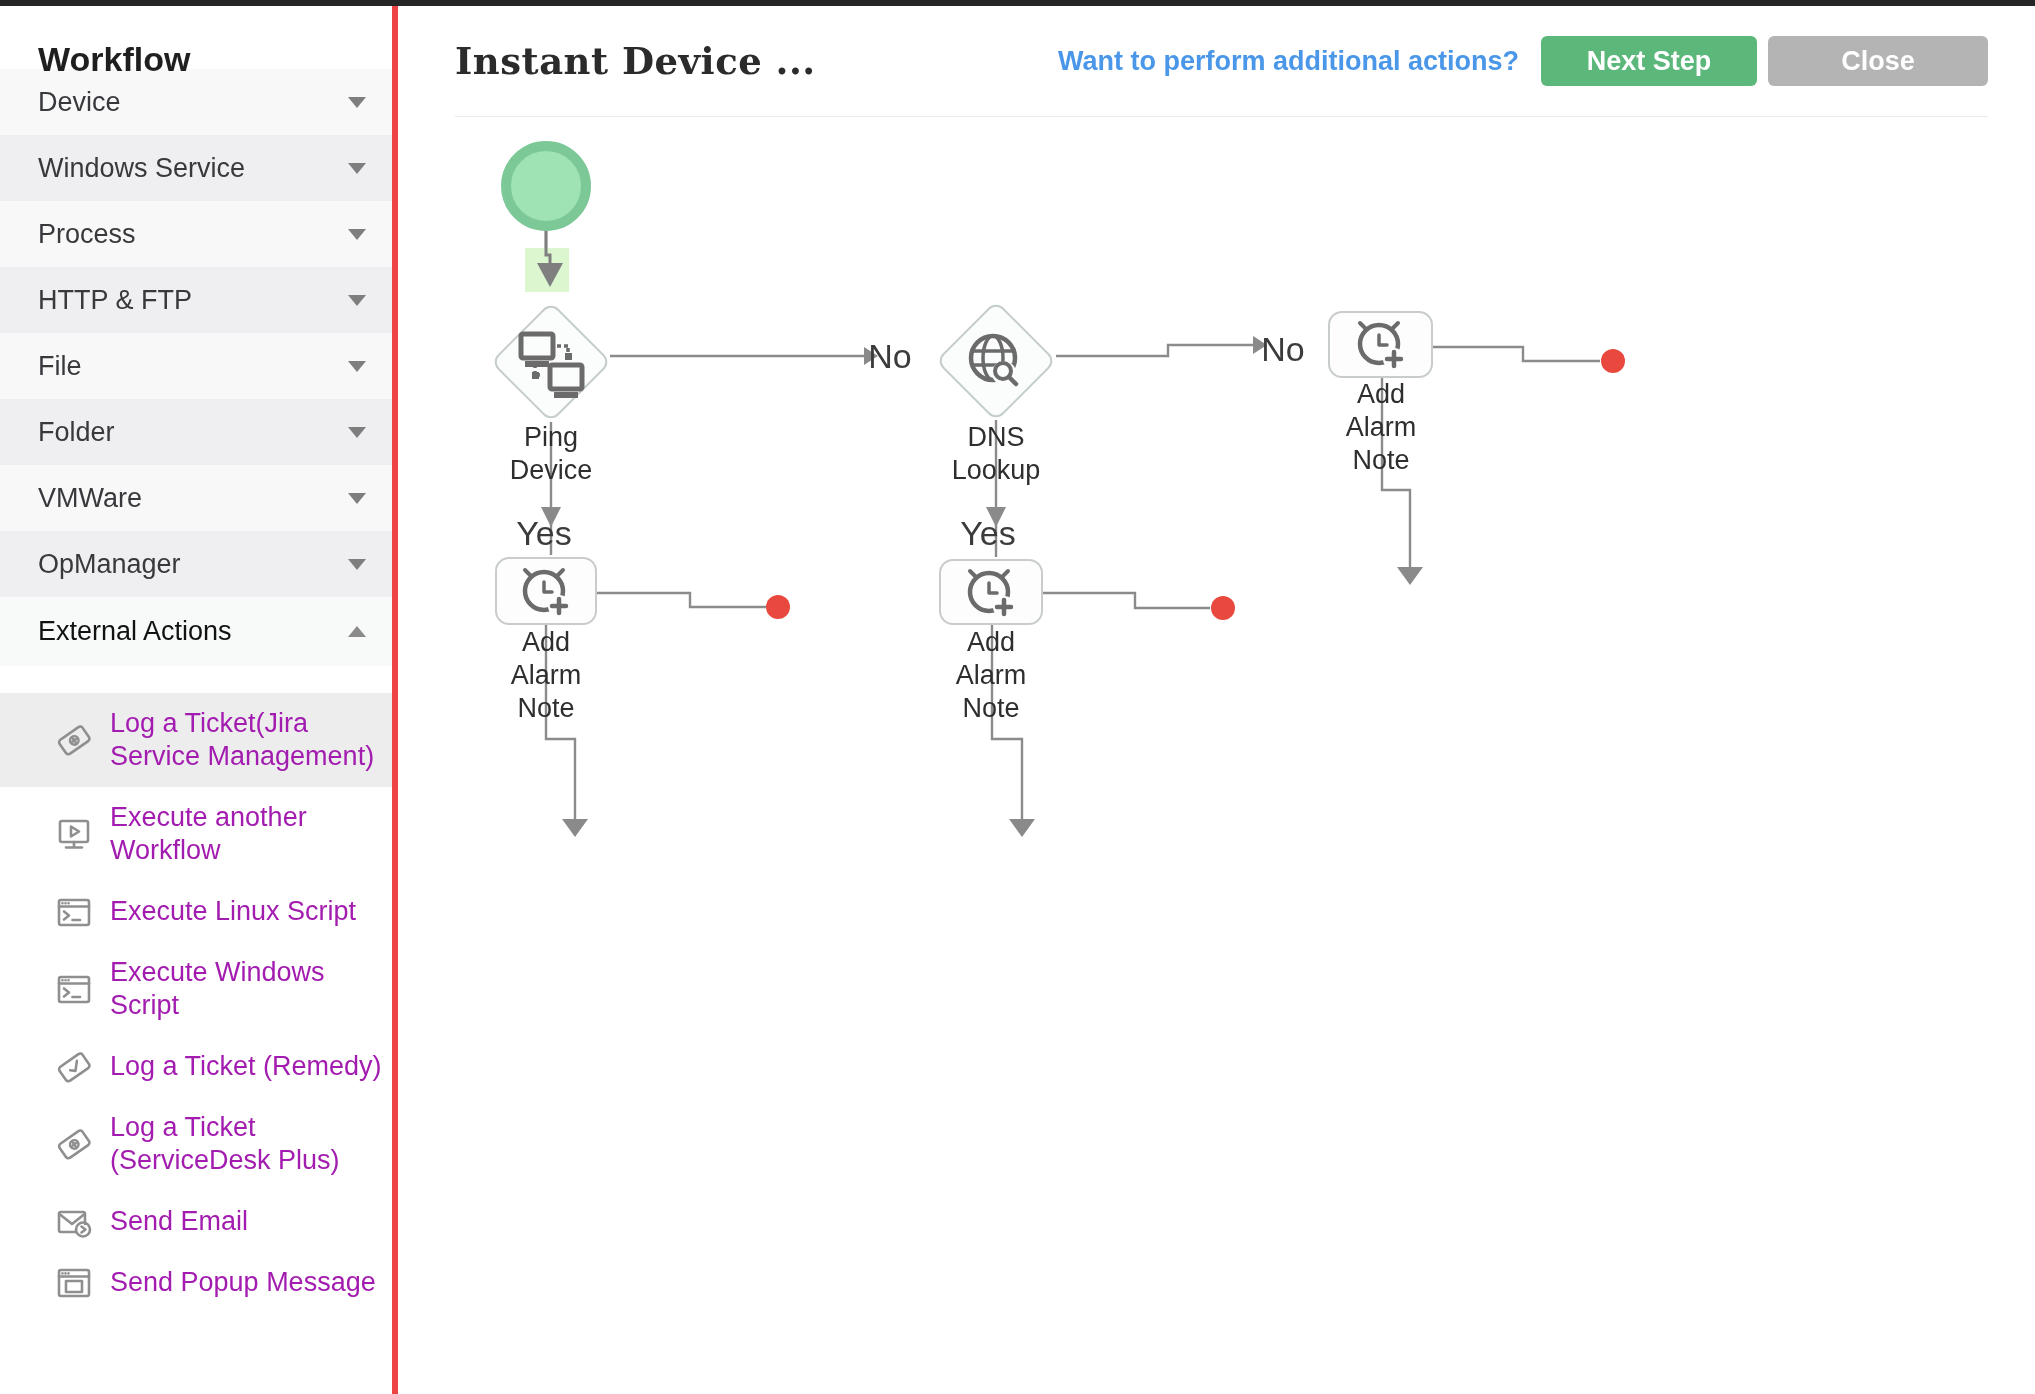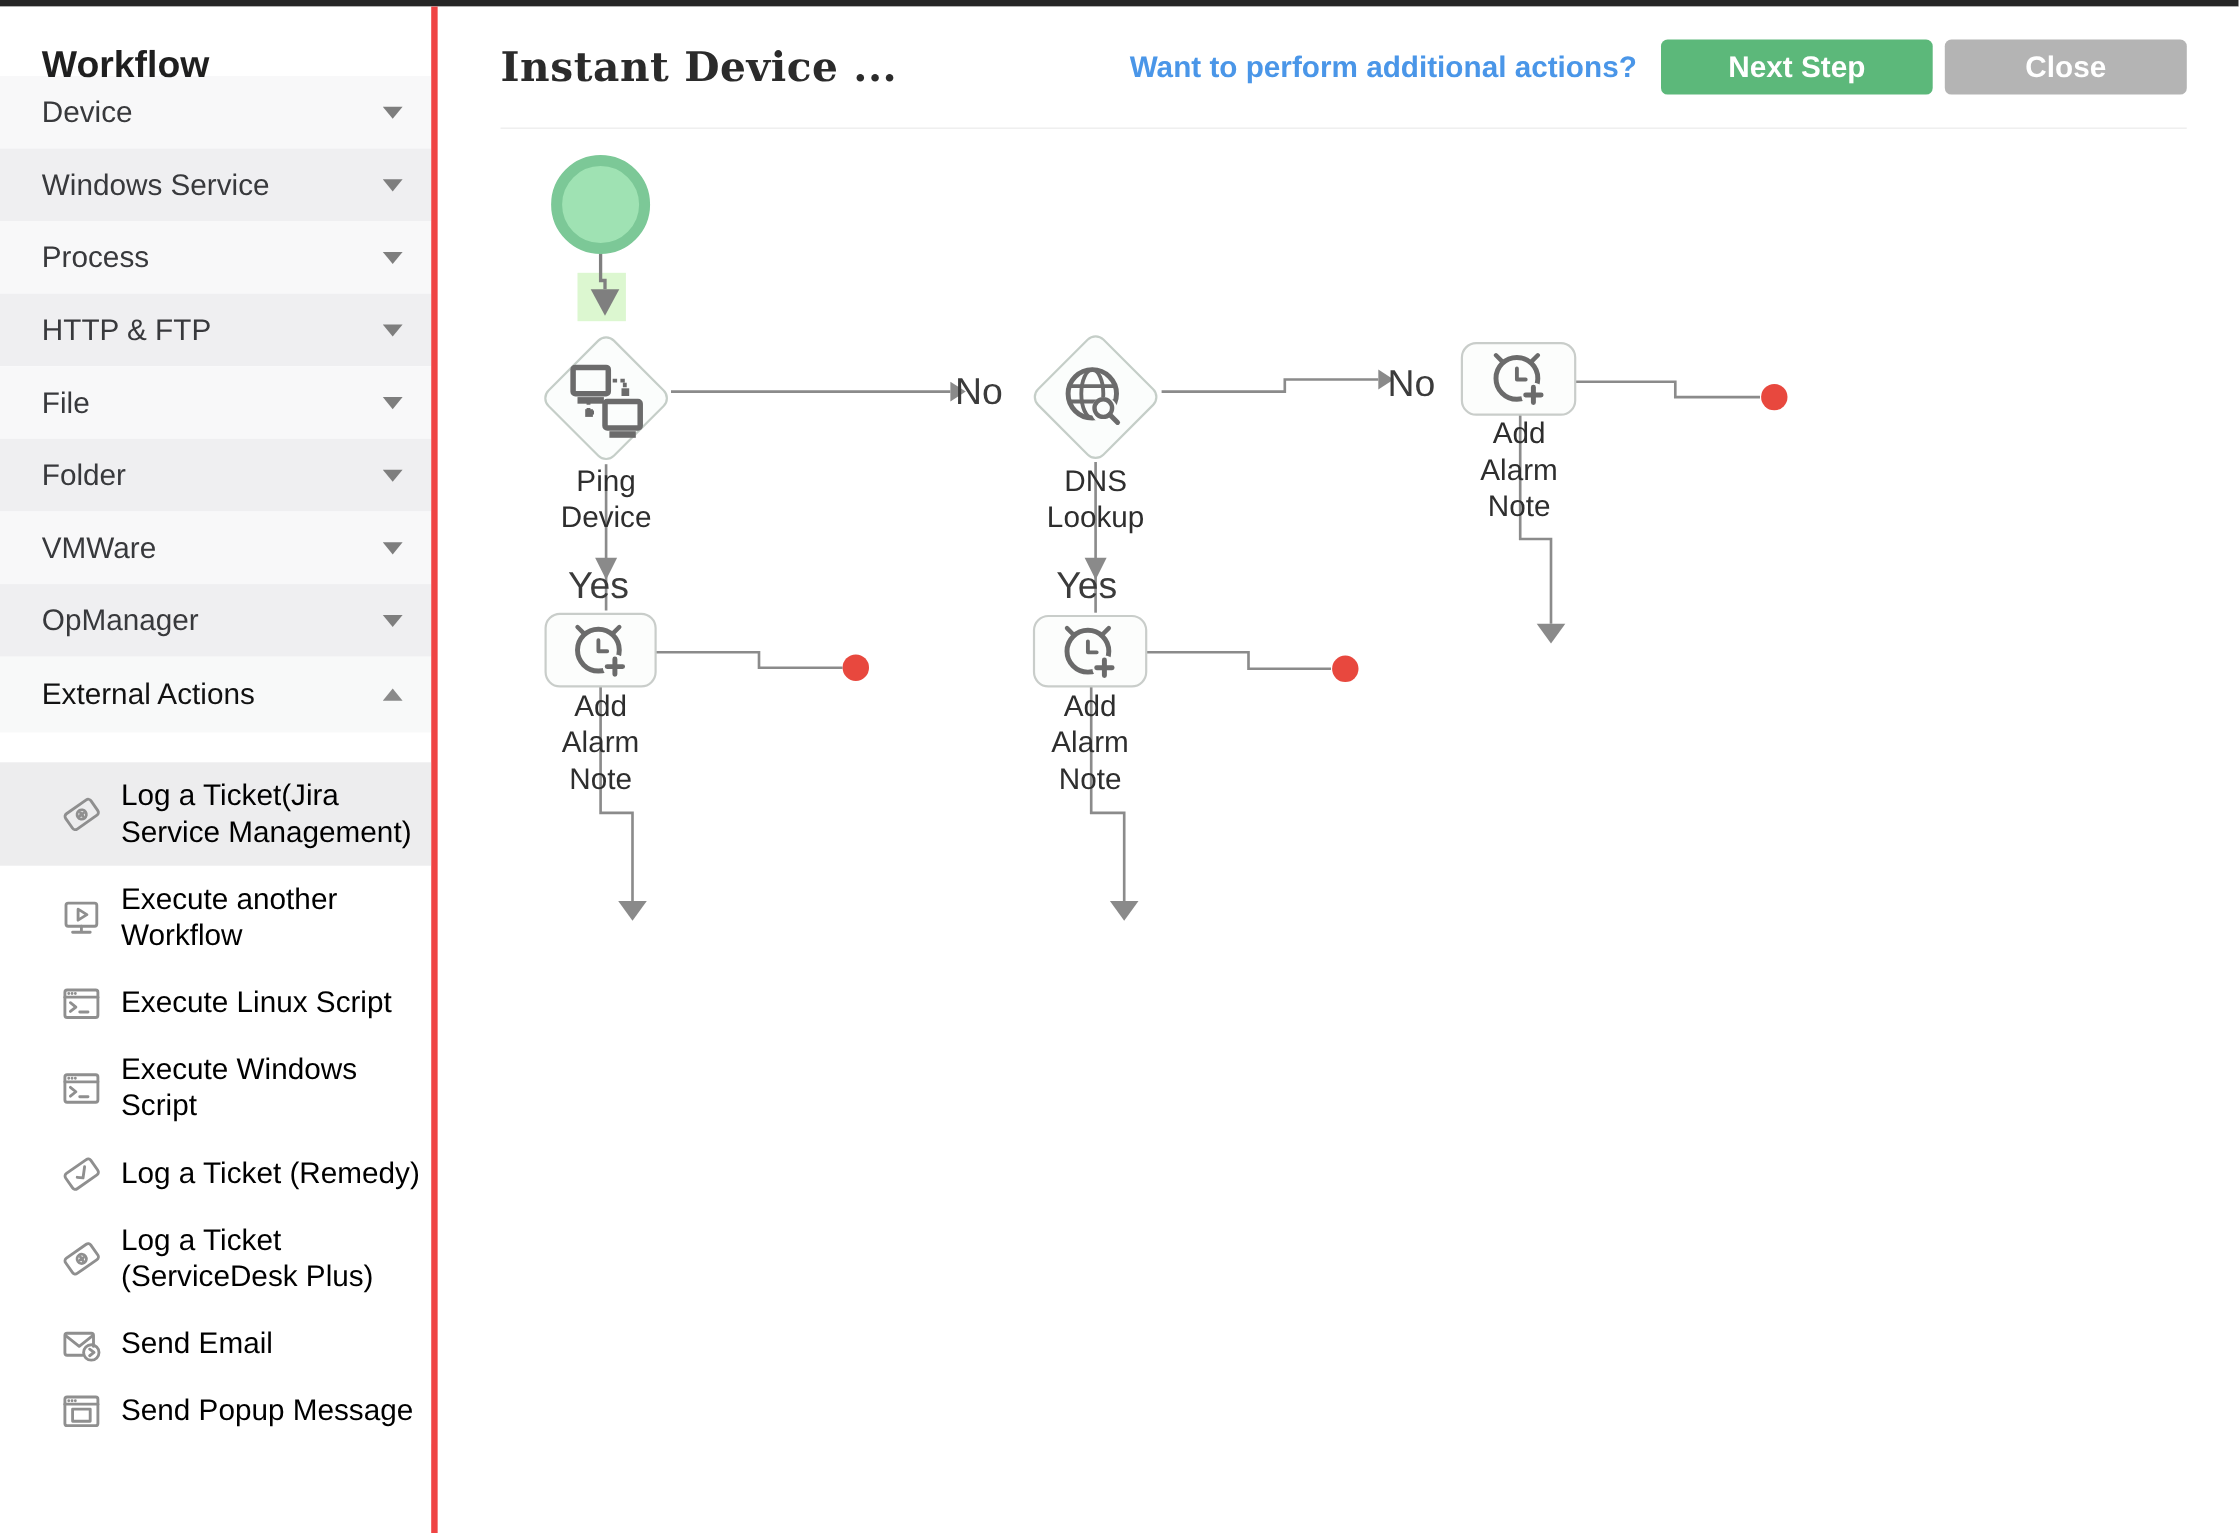--- a/index.html
+++ b/index.html
@@ -30,40 +30,40 @@
   .chev{width:0;height:0;border-left:9px solid transparent;border-right:9px solid transparent;}
   .chev.down{border-top:11px solid #7e7e7e;}
   .chev.up{border-bottom:11px solid #8a8a8a;}
   .actions{padding-top:27px;background:#fff;}
   .action{
     position:relative;display:flex;align-items:center;
     padding:14px 10px 14px 110px;box-sizing:border-box;cursor:pointer;
   }
   .action.selected{background:#ededee;}
   .action .a-icon{position:absolute;left:52px;top:50%;transform:translateY(-50%);width:44px;height:44px;}
-  .action .a-label{font-size:27px;line-height:33px;color:#000000;max-width:282px;}
+  .action .a-label{font-size:27px;line-height:33px;color:#a21caf;max-width:282px;}
   .a-icon svg{stroke:#8f8f8f;fill:none;stroke-width:2.6;stroke-linecap:round;stroke-linejoin:round;}
 
   
   .main{position:absolute;left:398px;top:6px;width:1637px;height:1388px;background:#fff;}
   .main-header{
     height:111px;margin:0 47px 0 57px;display:flex;align-items:center;
     border-bottom:1px solid #e9e9e9;box-sizing:border-box;
   }
   .page-title{
     font-family:"DejaVu Serif","Liberation Serif",serif;font-weight:700;
     font-size:37px;color:#2b2b2b;letter-spacing:.5px;
   }
   .header-right{margin-left:auto;display:flex;align-items:center;}
   .additional-link{font-size:27px;font-weight:700;color:#4a96e8;cursor:pointer;margin-right:22px;white-space:nowrap;}
   .btn{
     height:50px;border:none;border-radius:6px;color:#fff;font-family:"Liberation Sans",sans-serif;
     font-size:27px;font-weight:700;cursor:pointer;display:inline-flex;align-items:center;justify-content:center;
   }
-  .btn.green{background:#5cb87a;width:247px;margin-right:11px;}
+  .btn.green{background:#5cb87a;width:216px;margin-right:11px;}
   .btn.gray{background:#b4b4b4;width:220px;}
 
   
   .canvas{position:absolute;left:398px;top:117px;width:1637px;height:1277px;overflow:hidden;}
   .flow-label{
     position:absolute;text-align:center;font-size:27px;line-height:33px;color:#2e2e2e;pointer-events:none;
   }
   .edge-label{position:absolute;text-align:center;font-size:34px;line-height:32px;color:#3b3b3b;pointer-events:none;}
 </style>
 </head>

